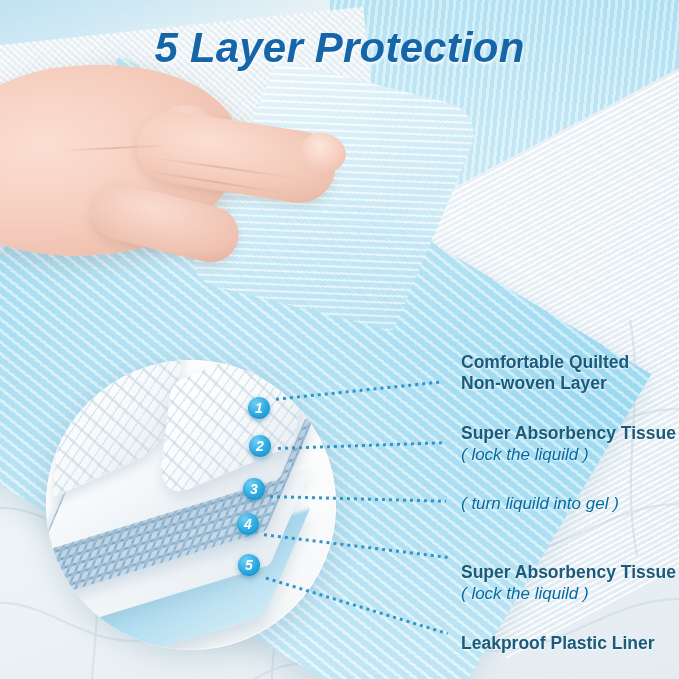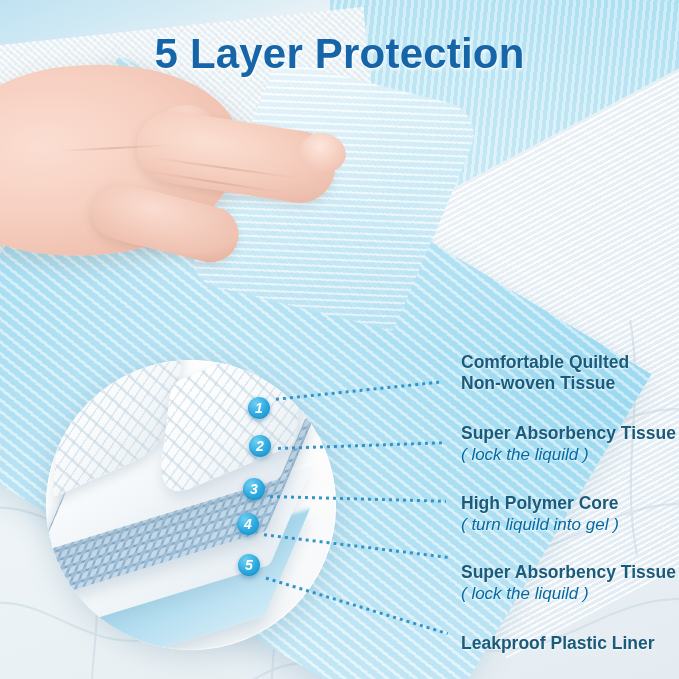--- a/index.html
+++ b/index.html
@@ -239,23 +239,23 @@
   .dots::after{
     content:"";
     position:absolute; inset:0;
     background-image: radial-gradient(circle, #2f93c8 0 1.4px, transparent 1.6px);
     background-size: 7px 3px;
     background-repeat: repeat-x;
   }
 
   
   .title{
-    position:absolute; left:0; right:0; top:30px;
+    position:absolute; left:0; right:0; top:24px;
     text-align:center;
-    font-size:42px; font-weight:bold; 
+    font-size:42px; font-weight:bold; font-style:italic;
     color:#1565a8;
     letter-spacing:.2px;
     text-shadow: 1px 2px 3px rgba(255,255,255,.85), 0 1px 0 rgba(255,255,255,.9);
     z-index:40;
     font-family:"Liberation Sans", sans-serif;
   }
 
   
   .labels{ position:absolute; left:441px; top:352px; width:240px; z-index:40; }
   .lab{ margin-bottom:4px;margin-left:20px; }
@@ -362,30 +362,29 @@
   <div class="badge" style="left:243px; top:478px;">3</div>
   <div class="badge" style="left:237px; top:513px;">4</div>
   <div class="badge" style="left:238px; top:554px;">5</div>
 
   <div class="title">5 Layer Protection</div>
 
   <div class="labels">
 
     <div class="lab g1">
       <div class="main">Comfortable Quilted</div>
-      <div class="main">Non-woven Tissue</div>
+      <div class="main">Non-woven Layer</div>
     </div>
 
     <div class="lab g2">
       <div class="main">Super Absorbency Tissue</div>
       <div class="sub">( lock the liquild )</div>
     </div>
 
     <div class="lab g3">
-      <div class="main">High Polymer Core</div>
       <div class="sub">( turn liquild into gel )</div>
     </div>
 
     <div class="lab g4">
       <div class="main">Super Absorbency Tissue</div>
       <div class="sub">( lock the liquild )</div>
     </div>
 
     <div class="lab g5">
       <div class="main">Leakproof Plastic Liner</div>

